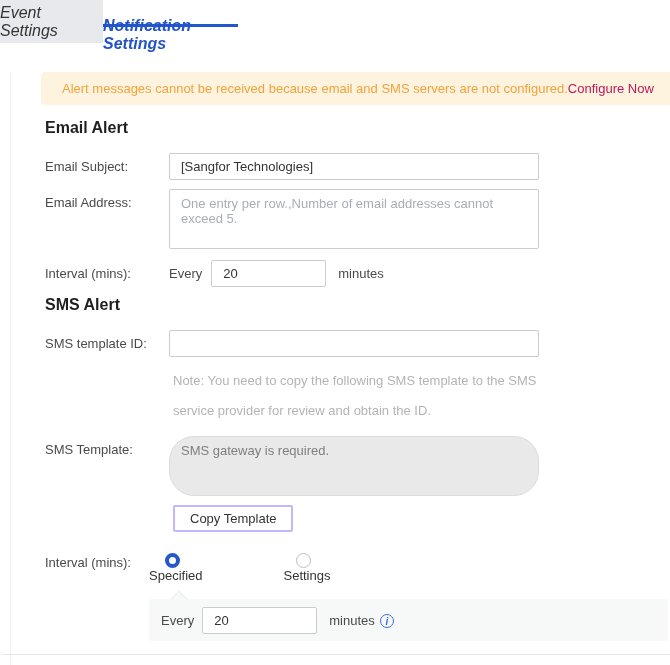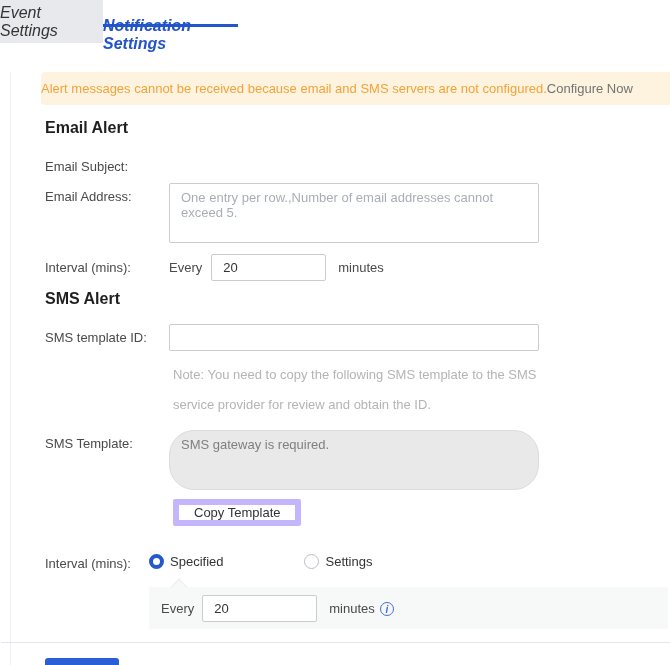--- a/index.html
+++ b/index.html
@@ -13,23 +13,23 @@
   .tab-event { width:103px; }
   .tab-notif { width:135px; background:#fff; color:#2353c8; font-weight:bold;
     border-top:3px solid #2257cc;margin-top:24px; }
 
   
   .panel { margin-left:10px; border-left:1px solid #edf0f4; height:622px;
     padding-left:30px; position:relative; }
 
   .banner { margin-top:29px; height:33px; background:#fdf3de;
     border-radius:4px 0 0 4px; display:flex; align-items:center;
-    white-space:nowrap; overflow:hidden; }
+    padding-left:21px; white-space:nowrap; overflow:hidden; }
   .banner-msg { color:#f2a33c; }
-  .banner-link { color:#737373; text-decoration:none; cursor:pointer;text-align:right; }
+  .banner-link { color:#be185d; text-decoration:none; cursor:pointer;text-align:right; }
 
   .section-heading { margin:14px 0 16px 4px; font-size:16px; font-weight:bold; color:#1f1f1f; }
 
   .form-row { display:flex; align-items:flex-start; margin:0 16px 9px 4px; }
   .form-label { width:124px; padding-top:6px; color:#4a4a4a; flex:none; }
   .text-input { height:27px; border:1px solid #c9ccd1; border-radius:2px;
     padding:0 11px; font-size:13px; color:#333; background:#fff; outline:none;
     font-family:"Liberation Sans", sans-serif; }
   .text-input::placeholder, .textarea::placeholder { color:#a9aeb6; }
   .wide { width:370px; }
@@ -37,28 +37,28 @@
   .textarea { width:370px; height:60px; border:1px solid #c9ccd1; border-radius:2px;
     padding:6px 11px; font-size:13px; color:#333; resize:none; outline:none;
     font-family:"Liberation Sans", sans-serif; }
   .textarea.disabled { background:#e9e9e9; border-color:#dcdcdc; color:#7f7f7f;border-radius:25px; }
   .inline-text { padding-top:6px; }
   .inline-text.pre { margin-right:9px; }
   .inline-text.post { margin-left:12px; }
 
   .note { margin:4px 0 10px 132px; width:382px; color:#b4b4b4; line-height:30px; }
 
-  .copy-btn { margin:0 0 7px 132px; padding:0 15px; height:27px; background:#fff;
-    border:6px solid #c4b5fd; border-radius:2px; font-size:13px; color:#333;
+  .copy-btn { margin:0 0 0 132px; padding:0 15px; height:27px; background:#fff;
+    border:2px solid #c4b5fd; border-radius:2px; font-size:13px; color:#333;
     cursor:pointer; font-family:"Liberation Sans", sans-serif; }
 
   .radio-row { margin-top:17px; }
   .radio-row .form-label { width:104px; }
   .radio-group { display:flex; align-items:center; padding-top:4px; }
-  .radio-option { display:flex; align-items:center; cursor:pointer; }
+  .radio-option { display:flex; align-items:center; cursor:pointer;flex-direction:column; }
   .radio-option + .radio-option { margin-left:81px; }
   .radio-dot { width:15px; height:15px; border-radius:50%; background:#fff;
     border:1px solid #b9bec6; margin-right:6px; flex:none; }
   .radio-option.checked .radio-dot { border:4.5px solid #2458cc; }
   .radio-label { color:#333; }
 
   .popover { position:relative; margin:16px 0 0 108px; width:519px; height:42px;
     background:#f7f8f8; border-radius:2px; display:flex; align-items:center;
     padding-left:12px; }
   .popover-arrow { position:absolute; top:-6px; left:24px; width:12px; height:12px;
@@ -89,20 +89,21 @@
 
     <div class="banner">
       <span class="banner-msg">Alert messages cannot be received because email and SMS servers are not configured.</span>
         <a class="banner-link">Configure Now</a>
     </div>
 
     <div class="section-heading">Email Alert</div>
 
     <div class="form-row">
       <label class="form-label">Email Subject:</label>
+      <input class="text-input wide" type="text" value="[Sangfor Technologies]" style="">
     </div>
 
     <div class="form-row">
       <label class="form-label">Email Address:</label>
       <textarea class="textarea" placeholder="One entry per row.,Number of email addresses cannot exceed 5." style=""></textarea>
     </div>
 
     <div class="form-row" style="margin-top:11px;">
       <label class="form-label">Interval (mins):</label>
       <span class="inline-text pre">Every</span>

